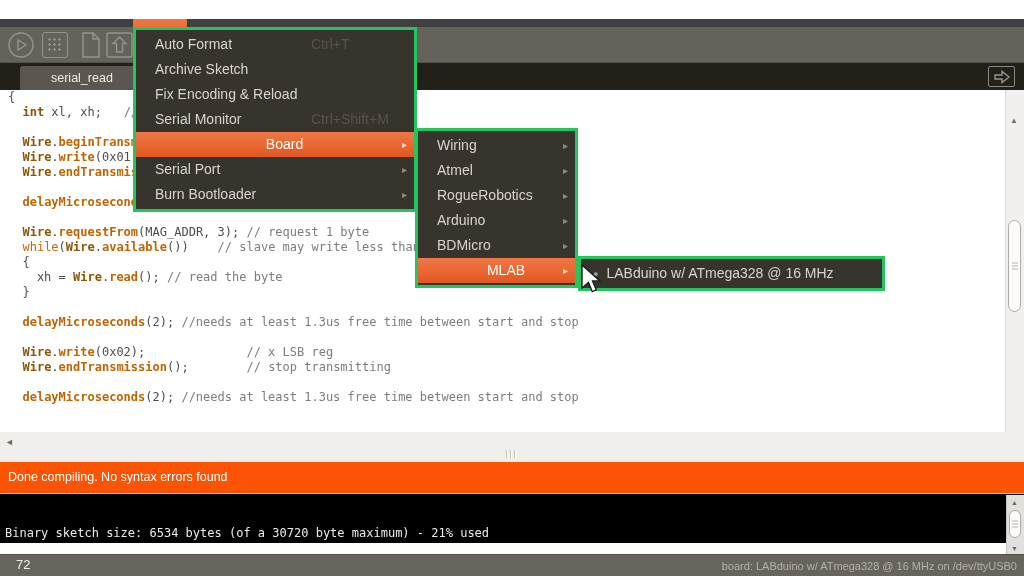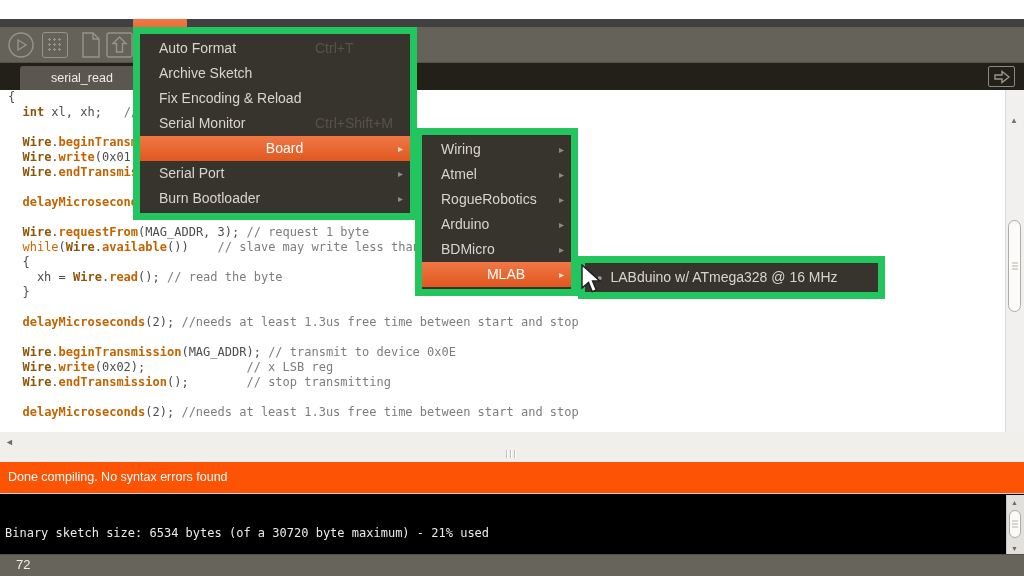--- a/index.html
+++ b/index.html
@@ -54,37 +54,37 @@
   .hstrip { position:absolute; top:432px; left:0; width:1024px; height:30px; background:#f0efec; }
   .hs-left { position:absolute; left:5px; top:5px; color:#6f6c66; font-size:9px; }
   .split-dots { position:absolute; left:506px; top:18px; display:flex; gap:2px; }
   .split-dots i { display:block; width:2px; height:8px; background:#c2c0bb; border-right:1px solid #fff; }
 
   
   .statusbar { position:absolute; top:462px; left:0; width:1024px; height:31px; background:#fd5304;
                color:#ffffff; font-size:12.5px; line-height:31px; padding-left:8px; }
 
   
-  .console { position:absolute; top:493px; left:0; width:1024px; height:61px; background:#000;
+  .console { position:absolute; top:493px; left:0; width:1024px; height:50px; background:#000;
              border-top:1px solid #cfcdc9; }
   .console-text { position:absolute; left:5px; top:32px; color:#ebebeb;
                   font-family:"DejaVu Sans Mono", monospace; font-size:12px; }
   .con-scroll { position:absolute; right:0; top:1px; width:18px; height:60px; background:#e2e0dc; border-left:1px solid #c6c4c0; }
   .cs-up, .cs-down { position:absolute; left:4px; color:#6e6b65; font-size:7px; }
   .cs-up { top:4px; } .cs-down { bottom:3px; }
   .cthumb { position:absolute; top:15px; left:2px; width:12px; height:28px; background:#fbfaf9;
             border:1px solid #abaa a5; border:1px solid #abaaa5; border-radius:6px; }
 
   
   .footer { position:absolute; top:554px; left:0; width:1024px; height:22px; background:#67645b; border-top:1px solid #524f48; }
   .footer-line { position:absolute; left:16px; top:2px; color:#f2efe9; font-size:13px; }
   .footer-board { position:absolute; right:7px; top:5px; color:#b3b0a7; font-size:11px; }
 
   
-  .menu { position:absolute; background:#37342e; border:7px solid #22c55e; padding:2px 0; z-index:10; }
+  .menu { position:absolute; background:#37342e; border:3px solid #22c55e; padding:2px 0; z-index:10; }
   .menu-tools { left:133px; top:27px; width:284px; }
   .menu-board { left:415px; top:128px; width:163px; }
   .menu-mlab  { left:578px; top:256px; width:307px; }
   .mi { position:relative; height:25px; line-height:25px; color:#d9d5ce; font-size:14px;
         padding-left:19px; white-space:nowrap; }
   .menu-mlab .mi { padding-left:12px; }
   .mi.hl { background:linear-gradient(#f07746,#e1581f); color:#fff;text-align:center; }
   .sc { position:absolute; left:175px; color:#57534b; }
   .ar { position:absolute; right:7px; top:0; color:#8f8b84; font-size:10px; }
   .mi.hl .ar { color:#f8ddcd; }
@@ -155,21 +155,20 @@
     <div class="cl"><span>  </span><span class="k2">delayMicroseconds</span><span>(2); </span><span class="cm">//needs at least 1.3us free time between start and stop</span></div>
     <div class="cl">&nbsp;</div>
     <div class="cl"><span>  </span><span class="k1">Wire</span><span>.</span><span class="k2">requestFrom</span><span>(MAG_ADDR, 3); </span><span class="cm">// request 1 byte</span></div>
     <div class="cl"><span>  </span><span class="kw">while</span><span>(</span><span class="k1">Wire</span><span>.</span><span class="k2">available</span><span>())    </span><span class="cm">// slave may write less than requested</span></div>
     <div class="cl"><span>  {</span></div>
     <div class="cl"><span>    xh = </span><span class="k1">Wire</span><span>.</span><span class="k2">read</span><span>(); </span><span class="cm">// read the byte</span></div>
     <div class="cl"><span>  }</span></div>
     <div class="cl">&nbsp;</div>
     <div class="cl"><span>  </span><span class="k2">delayMicroseconds</span><span>(2); </span><span class="cm">//needs at least 1.3us free time between start and stop</span></div>
     <div class="cl">&nbsp;</div>
-    <div class="cl"><span>  </span><span class="k1">Wire</span><span>.</span><span class="k2">beginTransmission</span><span>(MAG_ADDR); </span><span class="cm">// transmit to device 0x0E</span></div>
     <div class="cl"><span>  </span><span class="k1">Wire</span><span>.</span><span class="k2">write</span><span>(0x02);              </span><span class="cm">// x LSB reg</span></div>
     <div class="cl"><span>  </span><span class="k1">Wire</span><span>.</span><span class="k2">endTransmission</span><span>();        </span><span class="cm">// stop transmitting</span></div>
     <div class="cl">&nbsp;</div>
     <div class="cl"><span>  </span><span class="k2">delayMicroseconds</span><span>(2); </span><span class="cm">//needs at least 1.3us free time between start and stop</span></div>
   </div>
 <div class="vscroll">
   <span class="vs-up">▲</span>
   <span class="vthumb">
       <span class="grip">
         <i></i>
@@ -202,20 +201,21 @@
           <i></i>
           <i></i>
         </span>
       </span>
     <span class="cs-down">▼</span>
   </div>
 </div>
 
 <div class="footer">
   <span class="footer-line">72</span>
+  <span class="footer-board">board: LABduino w/ ATmega328 @ 16 MHz on /dev/ttyUSB0</span>
 </div>
 
 <div class="menu menu-tools" id="menu-tools">
     <div class="mi"><span>Auto Format</span><span class="sc">Ctrl+T</span></div>
     <div class="mi"><span>Archive Sketch</span></div>
     <div class="mi"><span>Fix Encoding &amp; Reload</span></div>
     <div class="mi"><span>Serial Monitor</span><span class="sc">Ctrl+Shift+M</span></div>
     <div class="mi hl"><span>Board</span><span class="ar">▸</span></div>
     <div class="mi"><span>Serial Port</span><span class="ar">▸</span></div>
     <div class="mi"><span>Burn Bootloader</span><span class="ar">▸</span></div>

